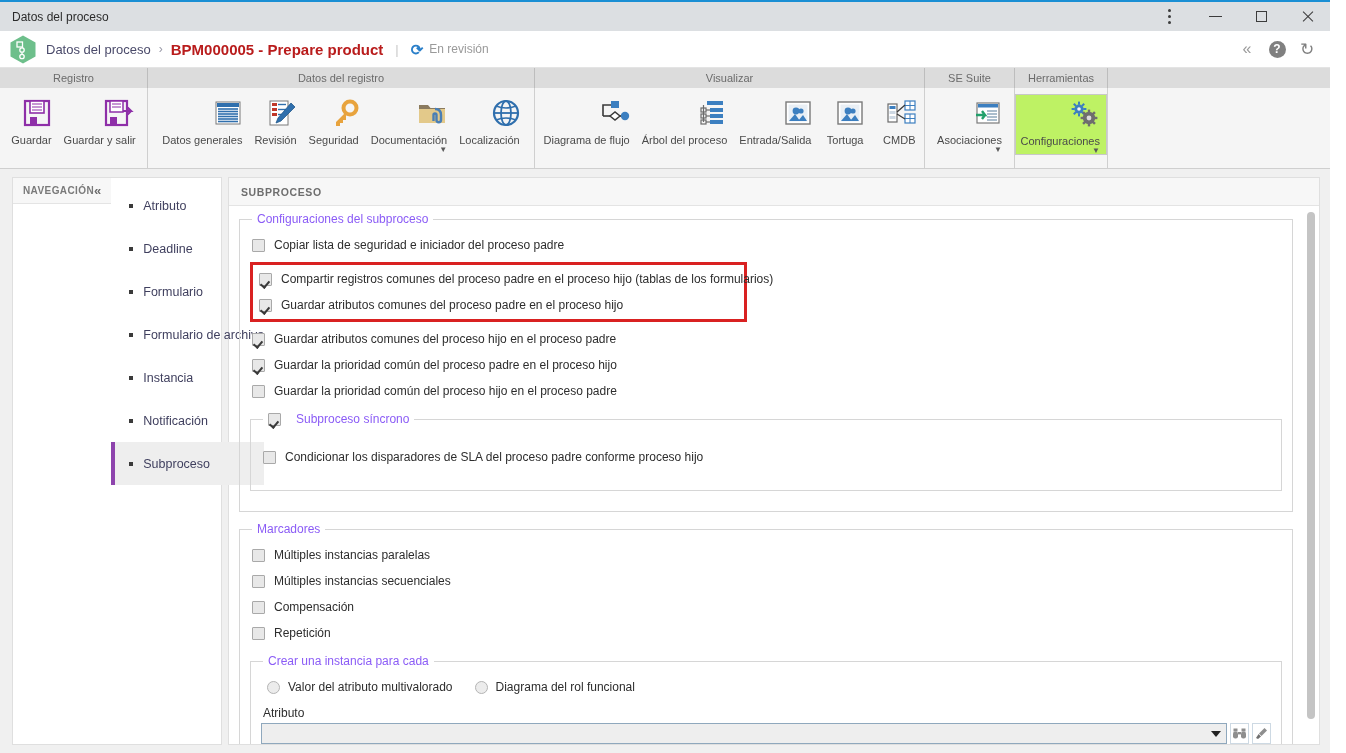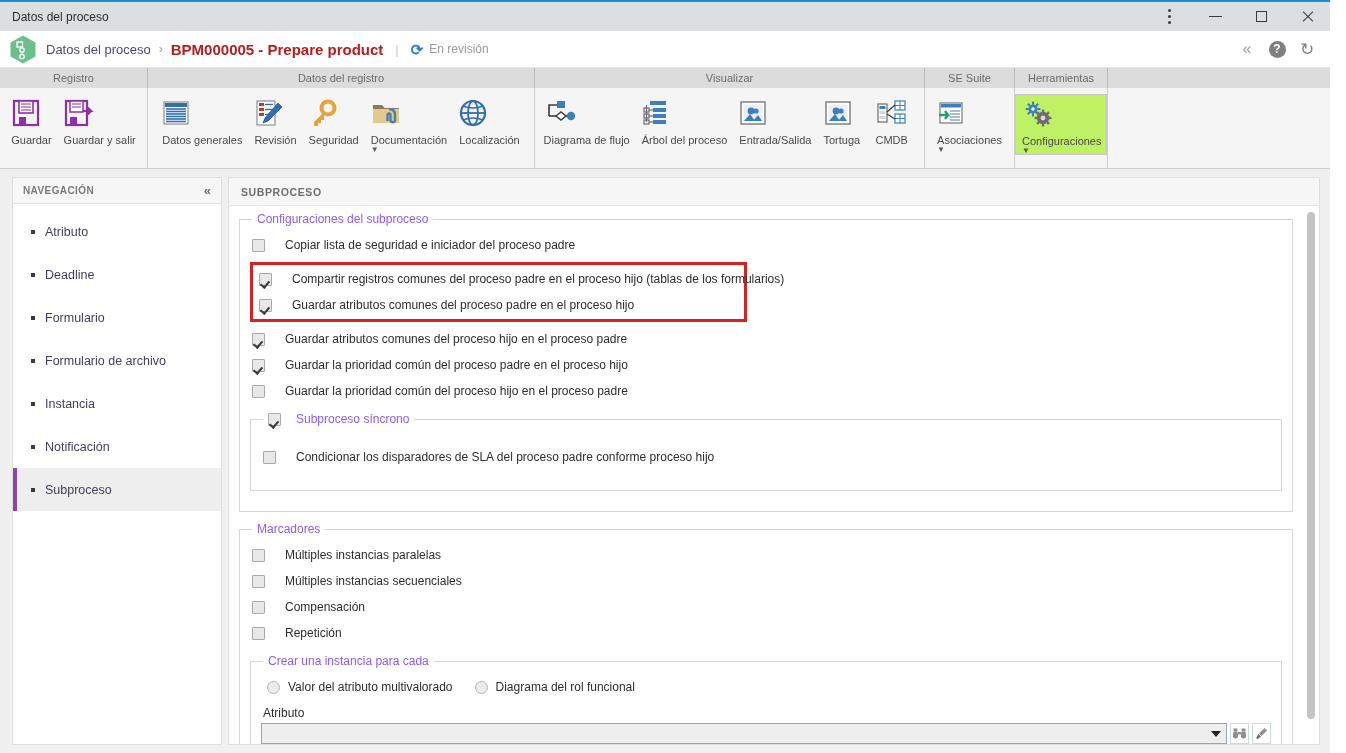--- a/index.html
+++ b/index.html
@@ -97,21 +97,21 @@
   }
   .rtab.filler { flex: 1; border-right: none; }
   .ribbon-body { display: flex; height: 81px; }
   .rgroup {
     display: flex; align-items: flex-start; padding-top: 6px;
     border-right: 1px solid #cfcfcf;
     height: 81px;
   }
   .rgroup.filler { flex: 1; border-right: none; }
   .rbtn {
-    display: flex; flex-direction: column; align-items: flex-start;
+    display: flex; flex-direction: column; align-items: flex-end;
     padding: 2px 6px 0 6px; cursor: default;
     min-width: 52px;
   }
   .rbtn.active { background: #bef264; border: 1px solid #c8c8c8; }
   .rbtn .glyph {
     height: 34px; display: flex; align-items: center; justify-content: center;
   }
   .rbtn .rlabel {
     font-size: 11px; color: #4a4a4a; margin-top: 4px; white-space: nowrap; text-align: center;
   }
@@ -123,21 +123,21 @@
     background: #f0f0f0;
     display: flex;
     padding: 8px 10px 8px 12px;
   }
 
   
   .sidebar {
     width: 210px; flex: 0 0 210px;
     background: #ffffff;
     border: 1px solid #dfdfdf;
-    display: flex; flex-direction: column;
+    display: flex; flex-direction: row;
   }
   .side-head {
     height: 26px; display: flex; align-items: center; justify-content: space-between;
     padding: 0 10px; background: #f7f7f7; border-bottom: 1px solid #e4e4e4;
   }
   .side-head-title {
     font-size: 10px; font-weight: bold; color: #7a7a7a; letter-spacing: .4px;
   }
   .collapse-ico { font-size: 13px; color: #6b6b6b; font-weight: bold; }
   .side-list { padding-top: 6px; }
@@ -188,21 +188,20 @@
     margin: 0 0 10px 0; padding: 6px 10px 10px 10px;
   }
   legend {
     font-size: 12px; color: #8b5cf6; padding: 0 5px; margin-left: 2px;
   }
   legend.with-cb { display: flex; align-items: center; gap: 6px; }
 
   .cbrow {
     display: flex; align-items: center; height: 26px;
     padding-left: 2px;
-    gap: 11px;
   }
   .cbrow .cblabel { font-size: 12px; color: #2d2d2d; white-space: nowrap; }
 
   .cbox {
     width: 13px; height: 13px; flex: 0 0 auto; margin-right: 9px;
     background: #e8e8e8; border: 1px solid #a9a9a9;
     position: relative; border-radius: 1px;
   }
   .cbox.checked:after {
     content: ''; position: absolute;

